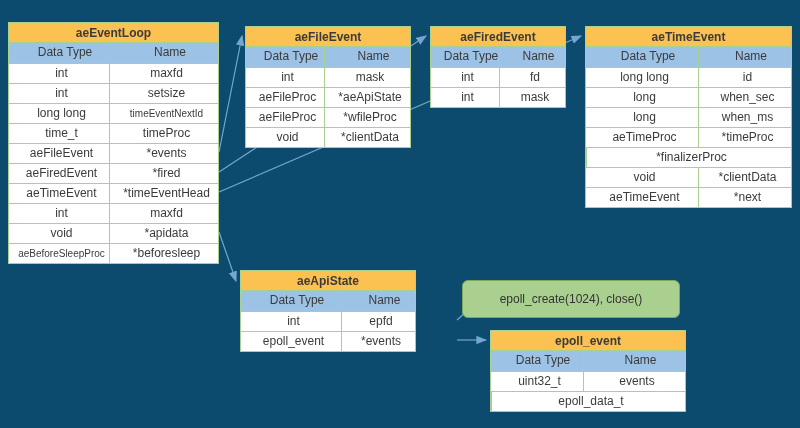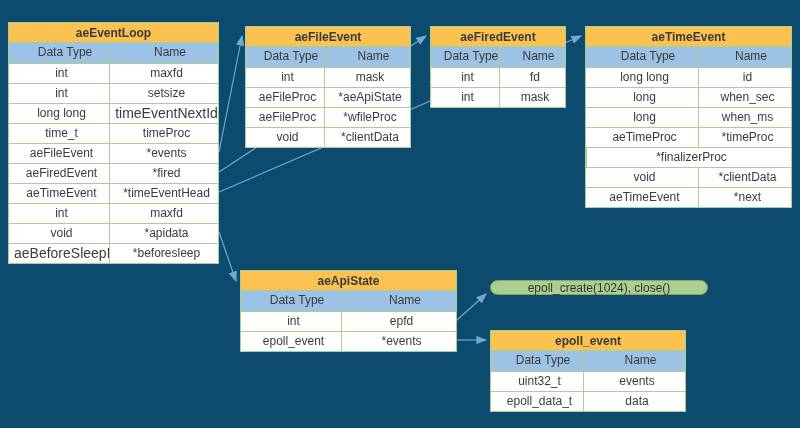--- a/index.html
+++ b/index.html
@@ -21,21 +21,21 @@
     background: var(--title-bg, #FBC151);
     border-bottom: 1px solid var(--row-border, #A9D08E);
     color: #3b3b3b;
   }
   .t-row { display: flex; height: 20px; line-height: 19px; }
   .t-row + .t-row { border-top: 1px solid var(--row-border, #A9D08E); text-align: center; }
   .t-cell { padding-left: 5px; white-space: nowrap; overflow: hidden; }
   .t-cell:first-child { width: var(--c1, 50%); flex: none; }
   .t-cell:last-child { flex: 1; border-left: 1px solid var(--row-border, #A9D08E); }
   .t-head .t-cell { background: var(--header-bg, #9CC2E5); text-align: center; padding-left: 12px; }
-  .t-cell.small { font-size: 14px; }
+  .t-cell.small { font-size: 10px; }
 
   .note {
     position: absolute; z-index: 1;
     background: var(--note-bg, #A9D08E);
     border: 1px solid var(--note-border, #7FA859);
     border-radius: 6px;
     display: flex; align-items: center; justify-content: center;
     font-size: 12px; color: #333;
   }
 </style>
@@ -174,21 +174,21 @@
       <div class="t-row">
         <div class="t-cell">void</div>
         <div class="t-cell">*clientData</div>
       </div>
       <div class="t-row">
         <div class="t-cell">aeTimeEvent</div>
         <div class="t-cell">*next</div>
       </div>
     </div>
 
-  <div class="dtable" style="left:240px; top:270px; width:217px; --c1:100px;">
+  <div class="dtable" style="left:240px; top:270px; width:176px; --c1:100px;">
       <div class="t-title">aeApiState</div>
       <div class="t-row t-head">
         <div class="t-cell">Data Type</div>
         <div class="t-cell">Name</div>
       </div>
       <div class="t-row">
         <div class="t-cell">int</div>
         <div class="t-cell">epfd</div>
       </div>
       <div class="t-row">
@@ -202,21 +202,20 @@
       <div class="t-row t-head">
         <div class="t-cell">Data Type</div>
         <div class="t-cell">Name</div>
       </div>
       <div class="t-row">
         <div class="t-cell">uint32_t</div>
         <div class="t-cell">events</div>
       </div>
       <div class="t-row">
         <div class="t-cell">epoll_data_t</div>
-        <div class="t-cell">data</div>
-      </div>
-    </div>
-
-  <div class="note" style="left:490px; top:280px; width:218px; height:15px;border-radius:10px;">
+      </div>
+    </div>
+
+  <div class="note" style="left:462px; top:280px; width:218px; height:38px;">
     <span>epoll_create(1024), close()</span>
   </div>
 
 </div>
 
 </body></html>

